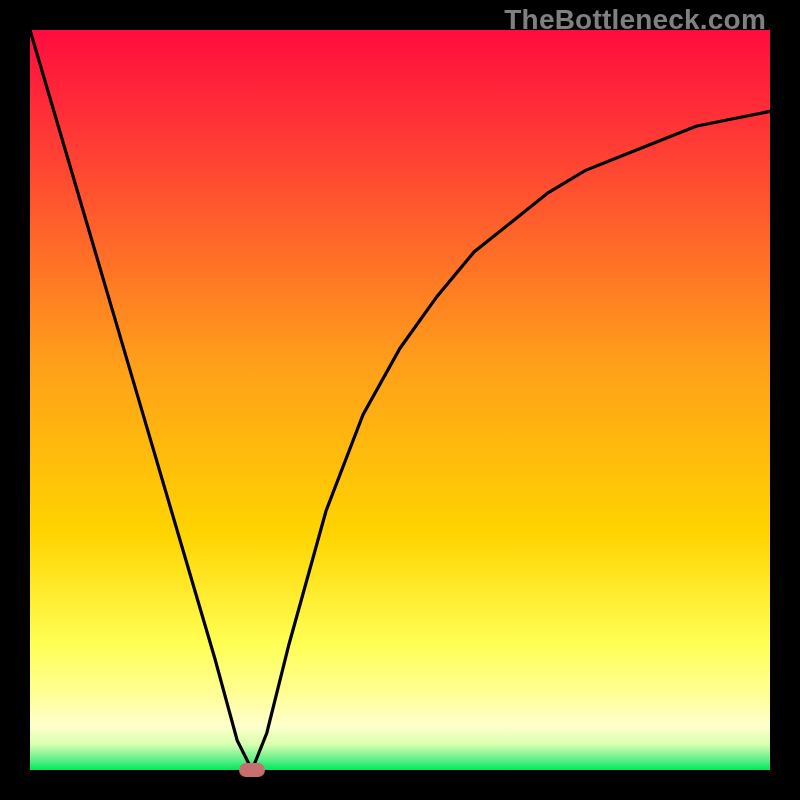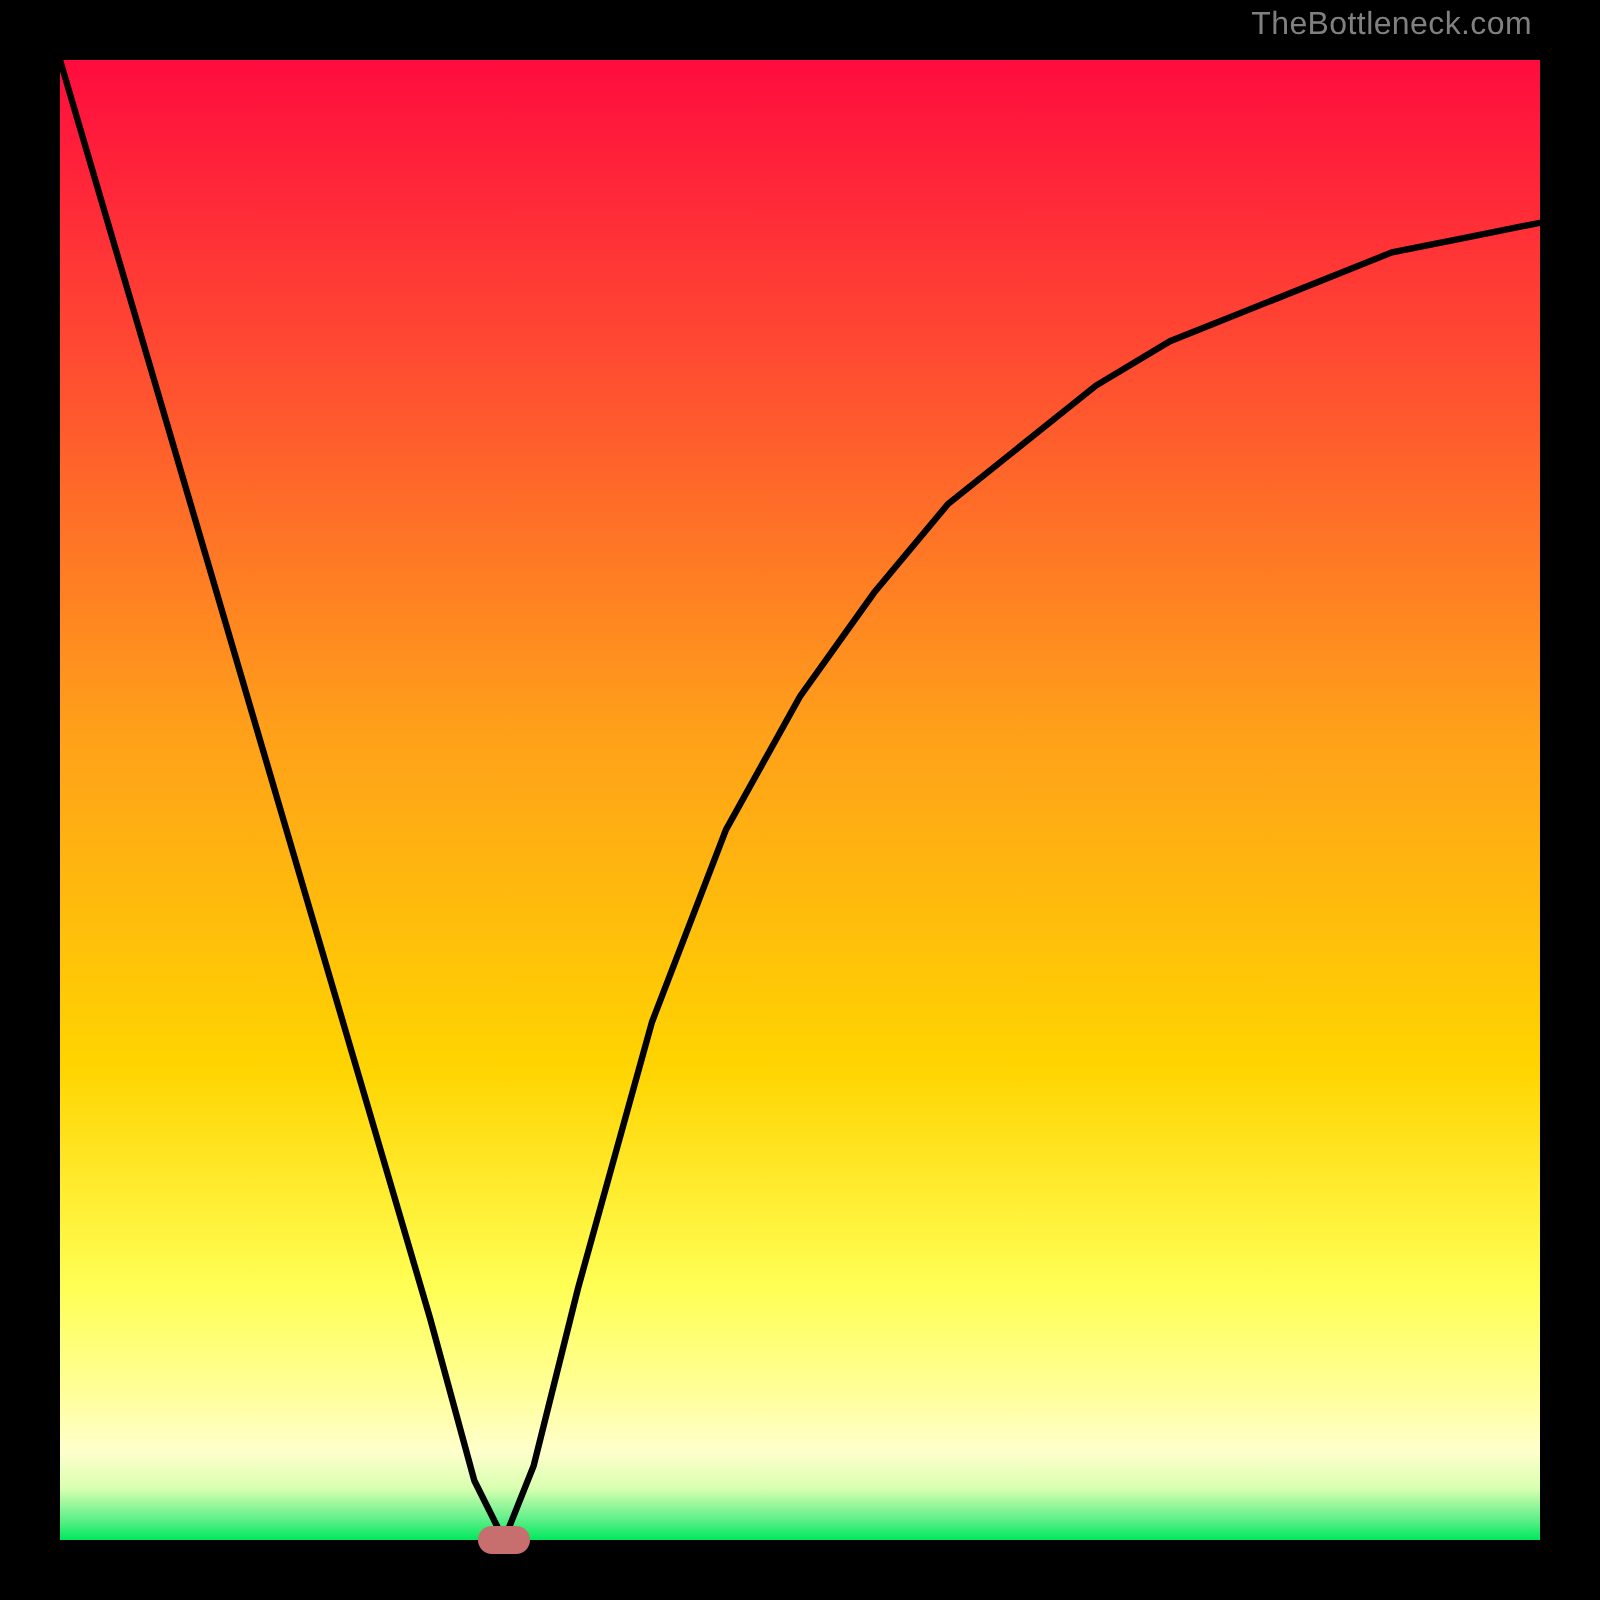--- a/index.html
+++ b/index.html
@@ -24,22 +24,22 @@
     left: 0;
     top: 0;
     width: 740px;
     height: 740px;
   }
   .watermark {
     position: absolute;
     top: 4px;
     right: 34px;
     color: #808080;
-    font-size: 16px;
-    font-weight: 400;
+    font-size: 28px;
+    font-weight: 700;
     letter-spacing: 0.2px;
   }
   .marker {
     position: absolute;
     width: 26px;
     height: 14px;
     border-radius: 7px;
     background: #c76f6e;
     transform: translate(-50%, -50%);
   }

